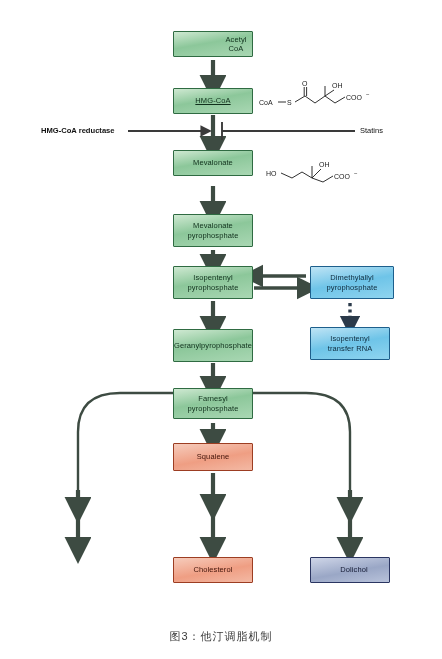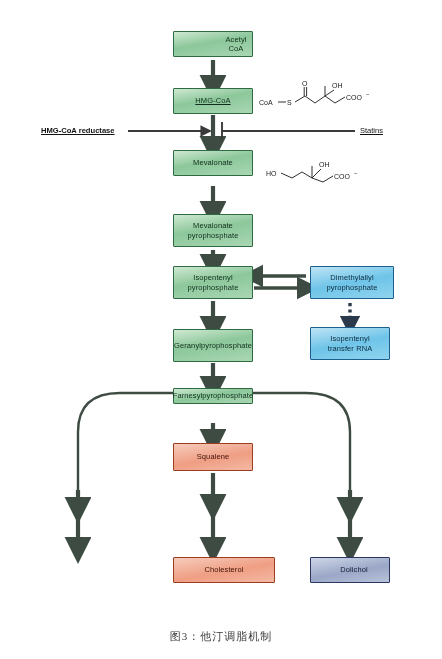--- a/index.html
+++ b/index.html
@@ -50,30 +50,29 @@
     background:linear-gradient(170deg,#cfd6e8 0%,#9aa7c6 55%,#b8c2da 100%);
     border-color:#2a3561;
     color:#141a33;
     padding-left:8px;
   }
   .plain-label{
     position:absolute;
     font-size:7.5px;
     color:#111;
     white-space:nowrap;
-    text-decoration:underline;
   }
   .bold{font-weight:bold;font-size:7.6px;}
   .caption{
     position:absolute;
     left:0;width:442px;
     text-align:center;
     font-size:11px;
     color:#3a3a3a;
-    font-family:Liberation Serif, serif;
+    font-family:Liberation Sans, sans-serif;
     letter-spacing:1px;
   }
   .chem{position:absolute;}
   .chem svg{display:block;}
 </style>
 </head>
 <body>
 
 <div id="canvas">
 
@@ -156,31 +155,31 @@
   <div class="node blue" style="left:310px;top:327px;width:80px;height:33px;flex-direction:column;">
     <span>Isopentenyl</span>
     <span>transfer RNA</span>
   </div>
 
   <div class="node green" style="left:173px;top:329px;width:80px;height:33px;flex-direction:row;">
     <span>Geranyl</span>
     <span>pyrophosphate</span>
   </div>
 
-  <div class="node green" style="left:173px;top:388px;width:80px;height:16px;flex-direction:row;">
+  <div class="node green" style="left:173px;top:388px;width:80px;height:31px;flex-direction:column;">
     <span>Farnesyl</span>
     <span>pyrophosphate</span>
   </div>
 
   <div class="node salmon" style="left:173px;top:443px;width:80px;height:28px;">
     <span>Squalene</span>
   </div>
 
 
-  <div class="node salmon" style="left:173px;top:557px;width:102px;height:26px;">
+  <div class="node salmon" style="left:173px;top:557px;width:80px;height:26px;">
     <span>Cholesterol</span>
   </div>
 
   <div class="node slate" style="left:310px;top:557px;width:80px;height:26px;">
     <span>Dolichol</span>
   </div>
 
   <div class="plain-label bold" style="left:41px;top:126px;">HMG-CoA reductase</div>
 
   <div class="plain-label" style="left:360px;top:126px;">Statins</div>

